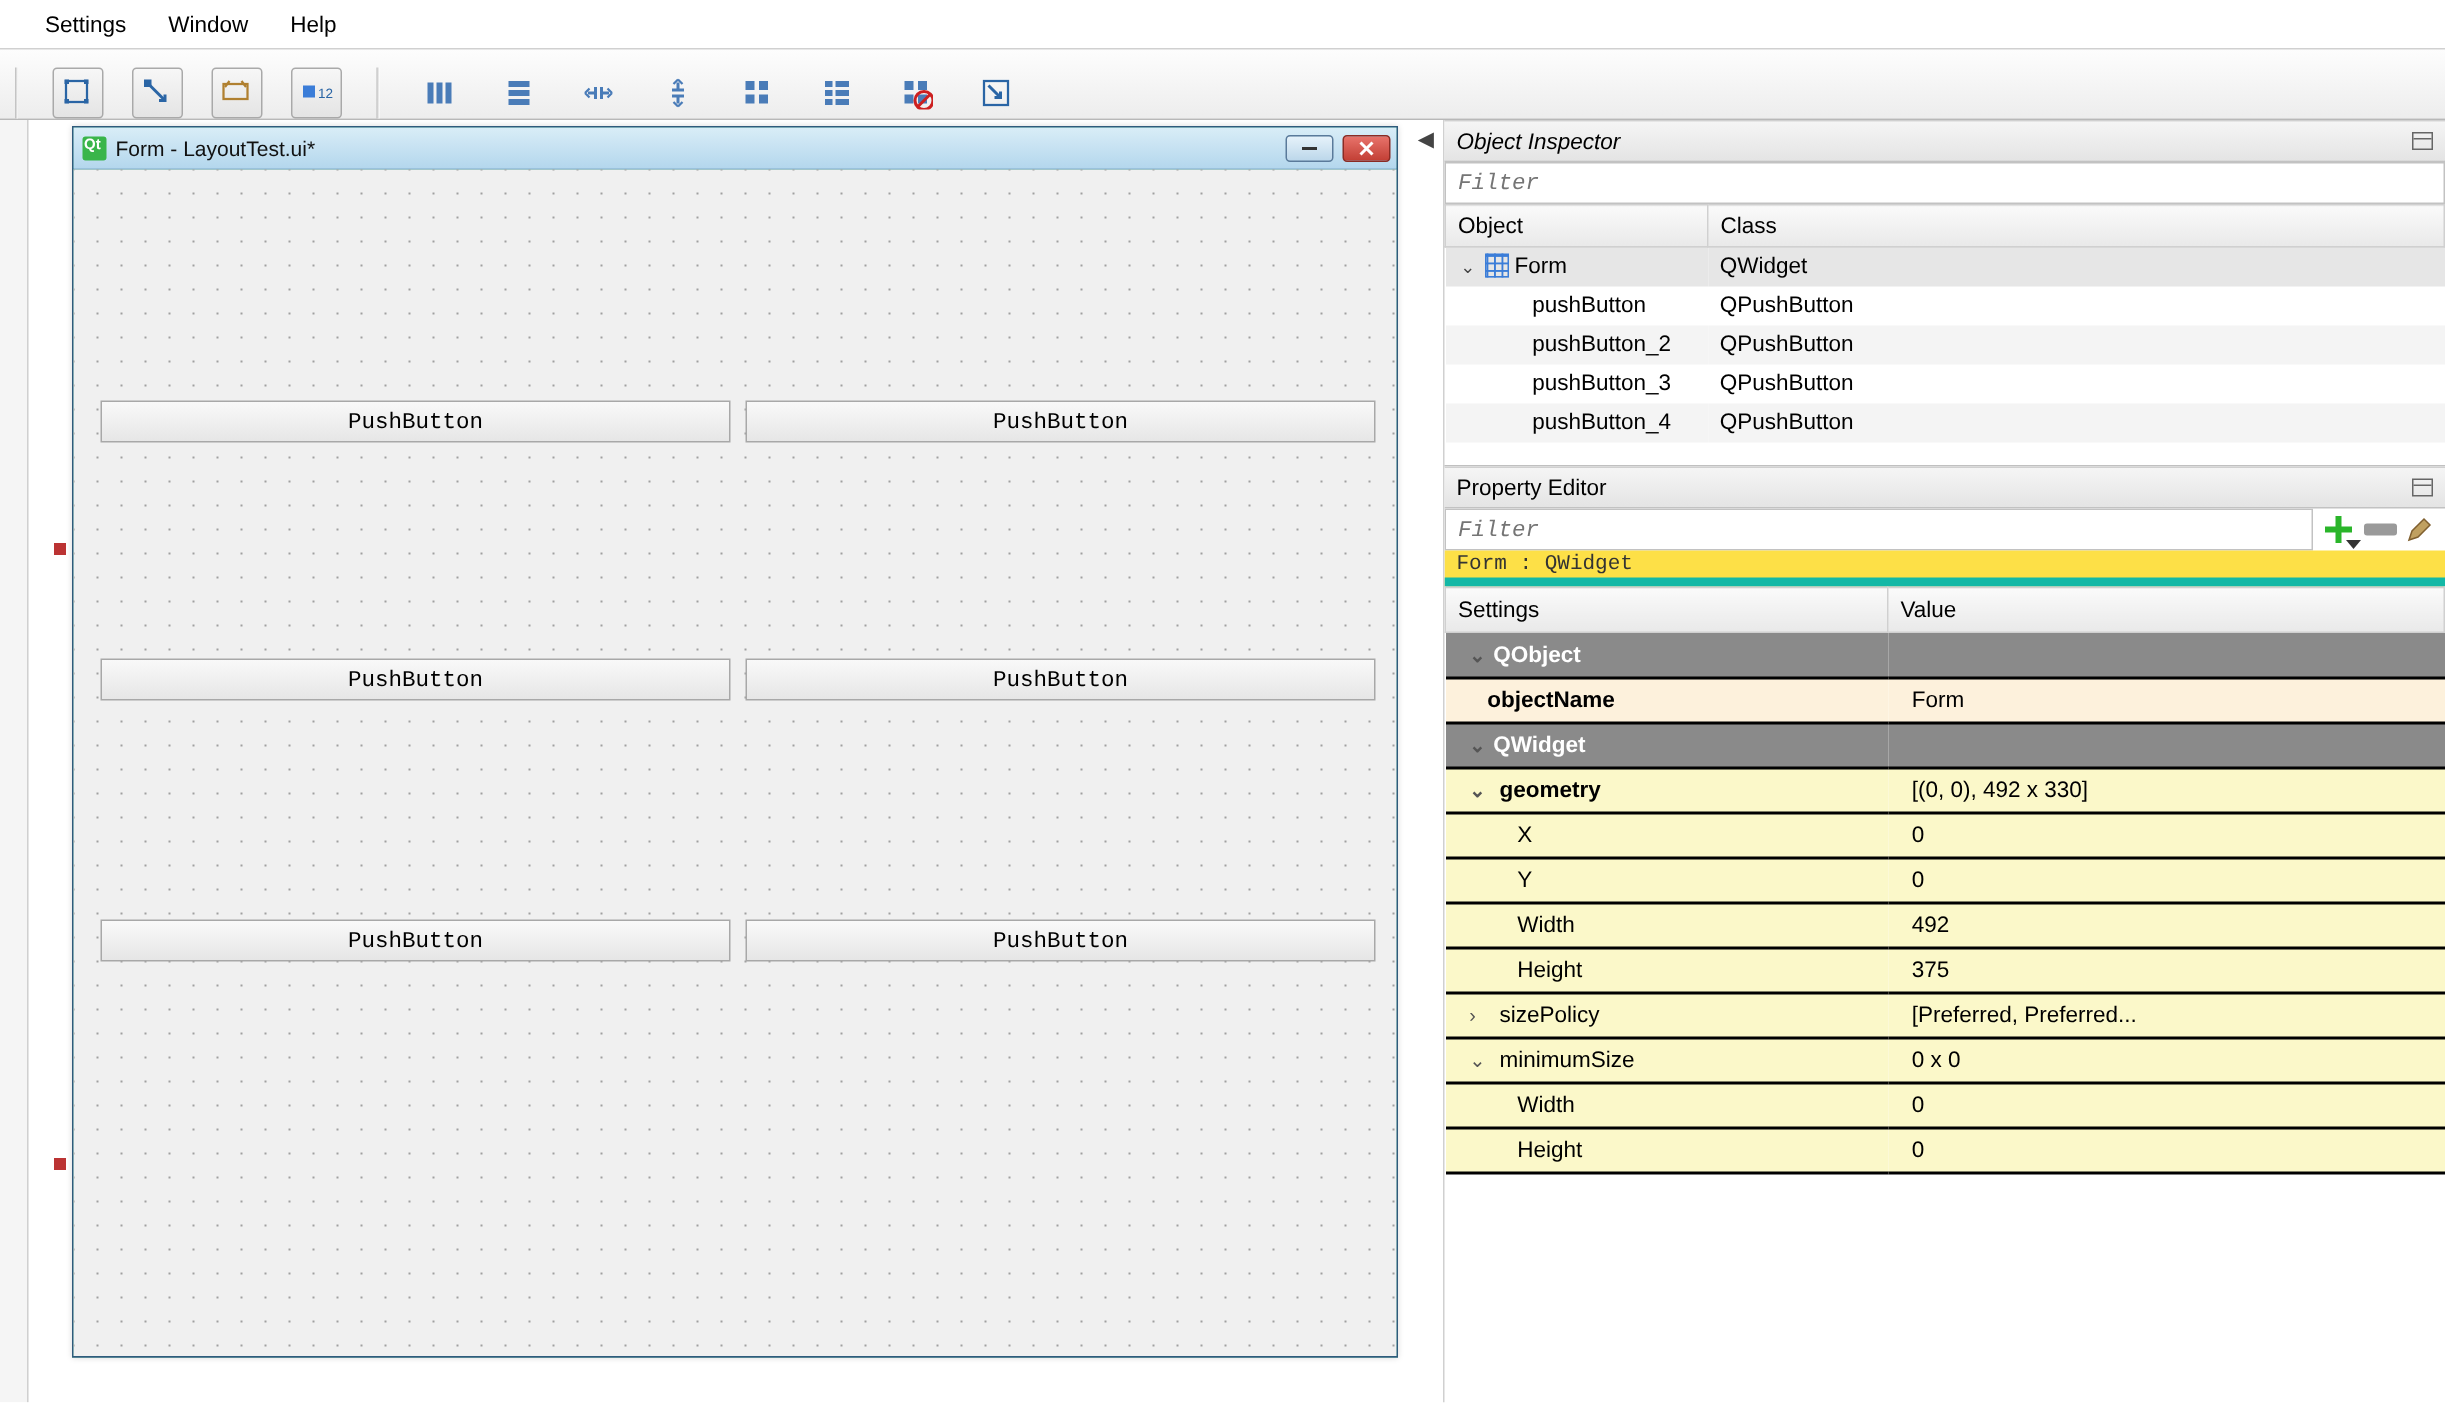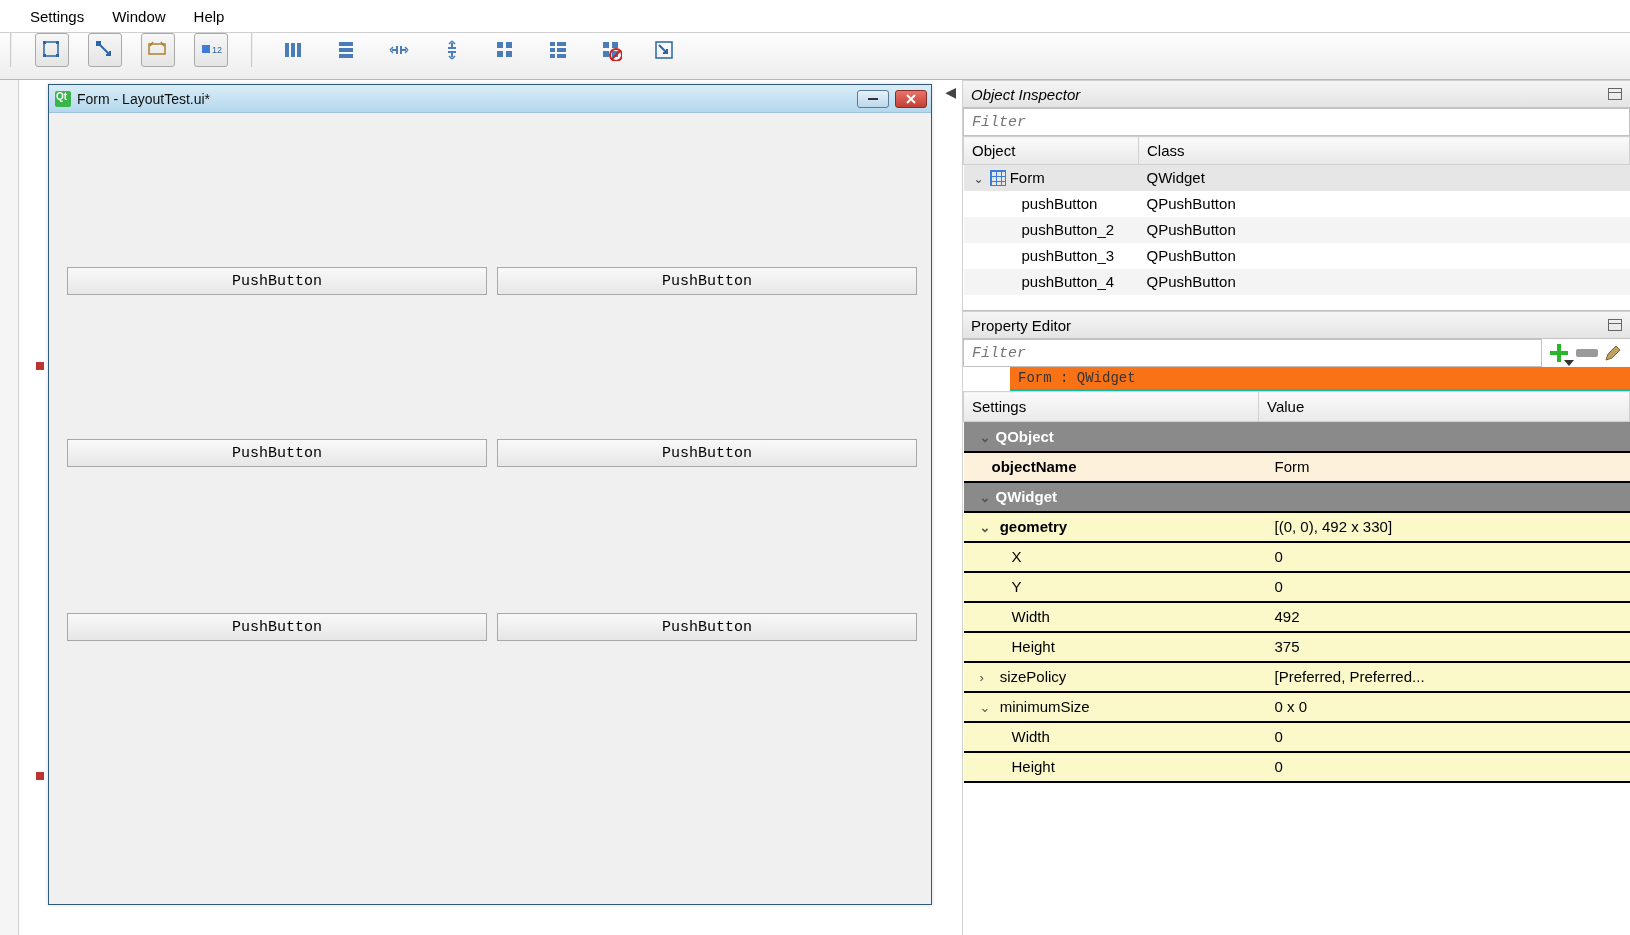--- a/index.html
+++ b/index.html
@@ -1,21 +1,21 @@
 <!DOCTYPE html>
 <html><head>
 <meta charset="utf-8">
 <style>
 * { box-sizing: border-box; margin: 0; padding: 0; font-family: "Segoe UI", Tahoma, sans-serif; }
 body { width: 1630px; height: 935px; background: #fff; overflow: hidden; font-size: 14px; color: #000; }
 
 .menubar { height: 32px; display: flex; align-items: center; padding-left: 30px; gap: 28px; background: #fff; }
 .menubar span { font-size: 15px; cursor: default; }
 
-.toolbar-strip { height: 48px; background: linear-gradient(#fdfdfd,#ededed); border-top:1px solid #d0d0d0; border-bottom:1px solid #b8b8b8; display:flex; align-items:flex-start; padding-left:6px; gap:19px; }
+.toolbar-strip { height: 48px; background: linear-gradient(#fdfdfd,#ededed); border-top:1px solid #d0d0d0; border-bottom:1px solid #b8b8b8; display:flex; align-items:flex-end; padding-left:6px; gap:19px; }
 .tb-btn { width:34px; height:34px; border:1px solid transparent; display:flex; align-items:center; justify-content:center; background:transparent; cursor:default; border-radius:3px; }
 .tb-btn.active { background:linear-gradient(#f7f7f7,#e4e4e4); border:1px solid #a9a9a9; }
 .tb-sep { width:2px; height:34px; background:linear-gradient(90deg,#b8b8b8,#fff); margin:0 4px; }
 
 .main-area { display:flex; height:calc(935px - 32px - 48px); }
 .design-area { flex:1; background:#fff; position:relative; padding:8px 8px 8px 28px; overflow:hidden; }
 .design-area::before { content:''; position:absolute; left:0; top:0; width:18px; height:100%; background:#f5f5f5; border-right:1px solid #d0d0d0; }
 .ruler-mark { position:absolute; width:8px; height:8px; background:#b33; left:36px; }
 .ruler-mark.m1 { top:282px; } .ruler-mark.m2 { top:692px; }
 
@@ -49,21 +49,21 @@
 .obj-table { width:100%; border-collapse:collapse; font-size:15px; }
 .obj-table th { text-align:left; font-weight:normal; background:linear-gradient(#fafafa,#e9e9e9); border:1px solid #d0d0d0; padding:4px 8px; height:28px; }
 .obj-table td { padding:3px 8px; height:26px; }
 .obj-table tr.sel td { background:#e6e6e6; }
 .obj-table tr.alt td { background:#f4f4f4; }
 .tree-toggle { display:inline-block; width:14px; text-align:center; color:#444; font-size:12px; }
 .grid-ico { display:inline-block; width:16px; height:16px; vertical-align:-3px; margin-right:4px;
   background-image: linear-gradient(#3b7dd8 1px,transparent 1px),linear-gradient(90deg,#3b7dd8 1px,transparent 1px);
   background-size:5px 5px; border:1px solid #3b7dd8; }
 
-.prop-context { height:24px; background:#f97316; border-bottom:2px solid #14b8a6; font-family:"Courier New",monospace; font-size:14px; display:flex; align-items:center; padding:0 8px; color:#333;margin-left:47px; }
+.prop-context { height:24px; background:#fde047; border-bottom:6px solid #14b8a6; font-family:"Courier New",monospace; font-size:14px; display:flex; align-items:center; padding:0 8px; color:#333; }
 .plus-ico { width:22px; height:22px; position:relative; }
 .plus-ico::before,.plus-ico::after { content:''; position:absolute; background:#2ab52a; }
 .plus-ico::before { left:9px; top:2px; width:4px; height:18px; }
 .plus-ico::after { top:9px; left:2px; height:4px; width:18px; }
 .plus-tri { position:absolute; right:-4px; bottom:-2px; width:0; height:0; border-left:5px solid transparent; border-right:5px solid transparent; border-top:6px solid #333; }
 .minus-ico { width:22px; height:8px; background:#9a9a9a; border-radius:2px; }
 .pencil-ico { width:18px; height:18px; }
 
 .prop-table { width:100%; border-collapse:collapse; font-size:15px; }
 .prop-table thead th { text-align:left; font-weight:normal; background:linear-gradient(#fafafa,#e9e9e9); border:1px solid #d0d0d0; padding:4px 8px; height:30px; }

